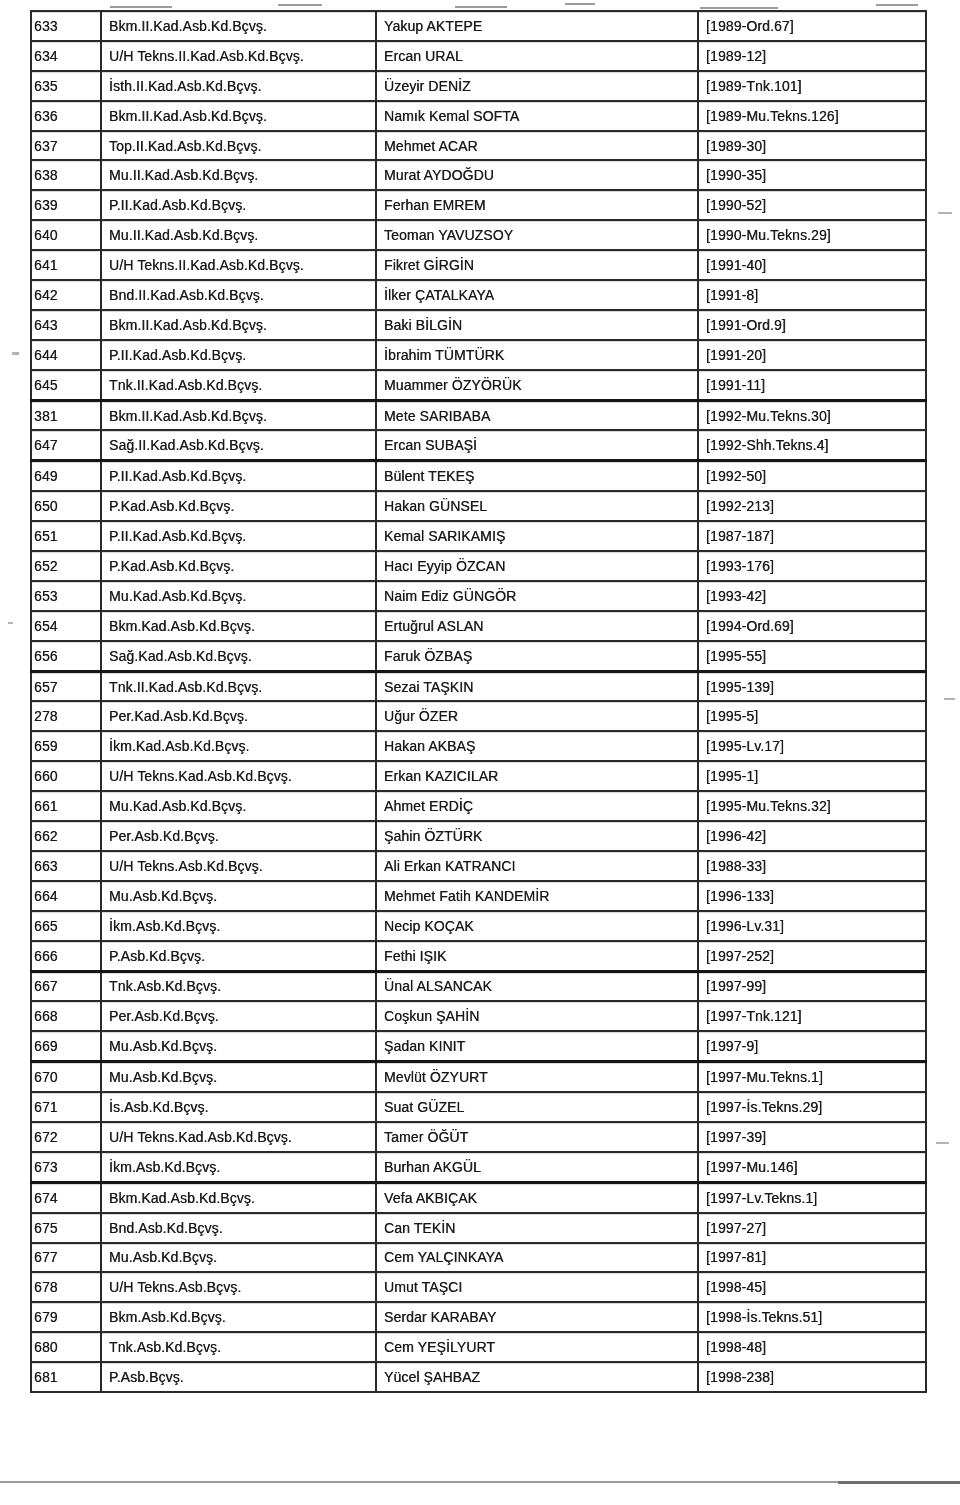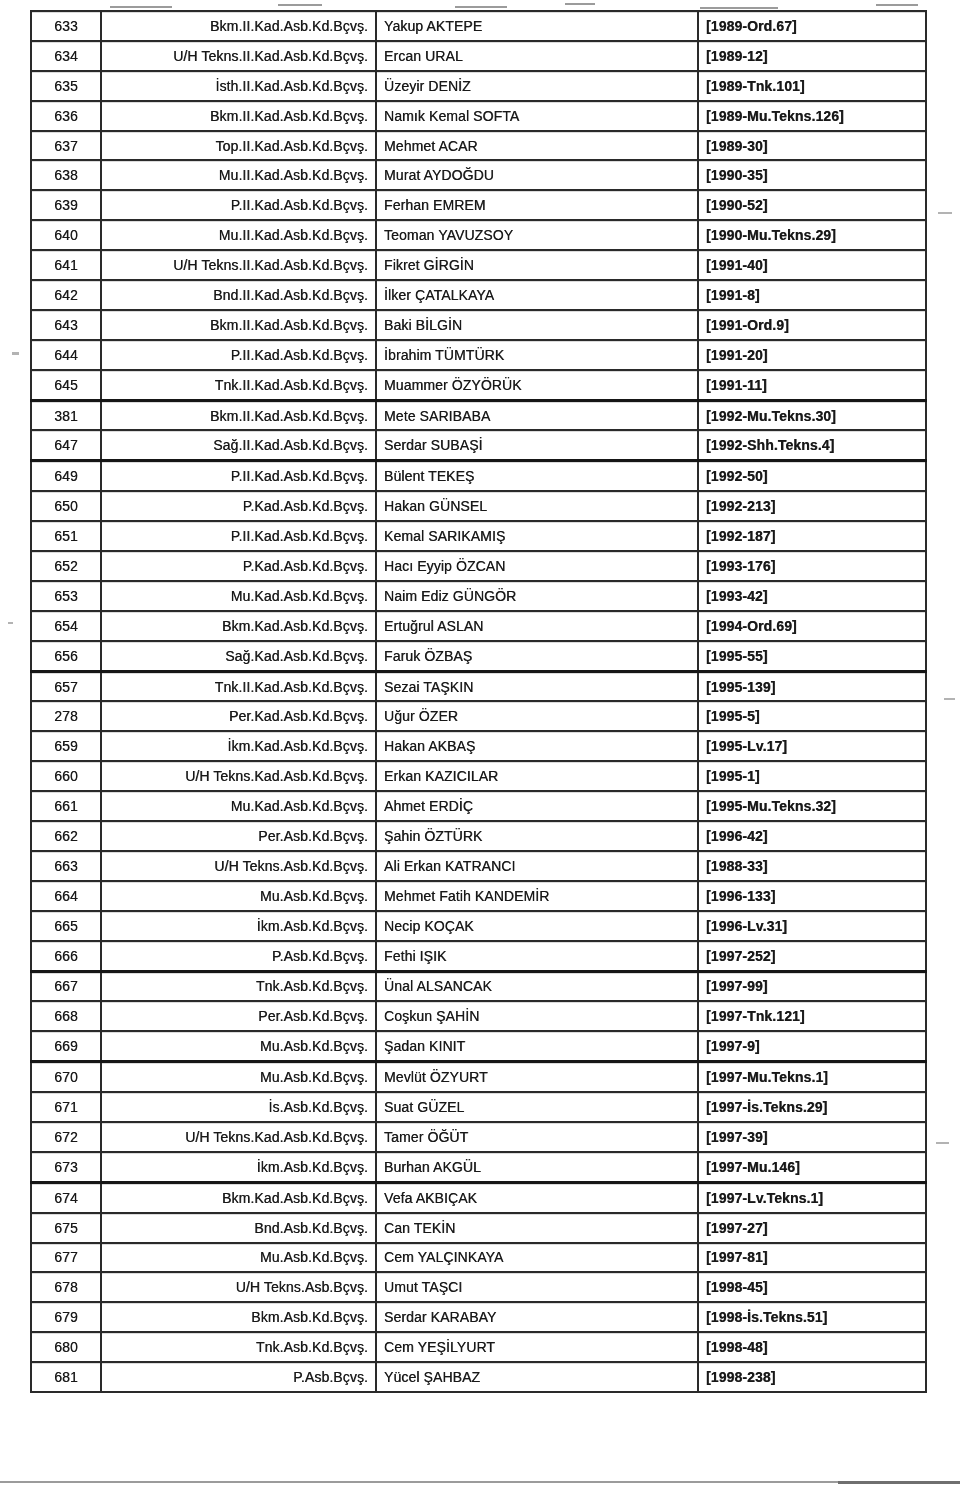--- a/index.html
+++ b/index.html
@@ -32,32 +32,32 @@
     padding: 0 7px;
     font-size: 14px;
     letter-spacing: 0.1px;
     vertical-align: middle;
     white-space: nowrap;
     overflow: hidden;
     
     box-shadow: inset 0 3px 0 -2px rgba(0,0,0,0.14);
     text-shadow: 0.35px 0 0 rgba(20,20,20,0.75);
   }
-  table.doc-table td:first-child { text-align: center; padding: 0 2px; }
+  table.doc-table td:first-child { text-align: left; padding: 0 2px; }
   
   table.doc-table tr:nth-child(14) td,
   table.doc-table tr:nth-child(16) td,
   table.doc-table tr:nth-child(23) td,
   table.doc-table tr:nth-child(33) td,
   table.doc-table tr:nth-child(36) td,
   table.doc-table tr:nth-child(40) td,
   table.doc-table tr:nth-child(47) td { border-top: 3px solid #161616; }
   
-  table.doc-table td:nth-child(2) { border-left-color: #1f1f1f; text-align: right; }
-  table.doc-table td:nth-child(4) { border-left-color: #232323; font-weight: bold; }
+  table.doc-table td:nth-child(2) { border-left-color: #1f1f1f; }
+  table.doc-table td:nth-child(4) { border-left-color: #232323; }
 
   .artifact { position: absolute; background: #9b9b9b; }
   .artifact.dark { background: #6f6f6f; }
   .artifact.speck { opacity: 0.65; background: #8a8a8a; }
 </style>
 </head>
 <body>
 
 <div class="page">
 
@@ -162,40 +162,40 @@
         </tr>
         <tr>
           <td>381</td>
           <td>Bkm.II.Kad.Asb.Kd.Bçvş.</td>
           <td>Mete SARIBABA</td>
           <td>[1992-Mu.Tekns.30]</td>
         </tr>
         <tr>
           <td>647</td>
           <td>Sağ.II.Kad.Asb.Kd.Bçvş.</td>
-          <td>Serdar SUBAŞİ</td>
+          <td>Ercan SUBAŞİ</td>
           <td>[1992-Shh.Tekns.4]</td>
         </tr>
         <tr>
           <td>649</td>
           <td>P.II.Kad.Asb.Kd.Bçvş.</td>
           <td>Bülent TEKEŞ</td>
           <td>[1992-50]</td>
         </tr>
         <tr>
           <td>650</td>
           <td>P.Kad.Asb.Kd.Bçvş.</td>
           <td>Hakan GÜNSEL</td>
           <td>[1992-213]</td>
         </tr>
         <tr>
           <td>651</td>
           <td>P.II.Kad.Asb.Kd.Bçvş.</td>
           <td>Kemal SARIKAMIŞ</td>
-          <td>[1992-187]</td>
+          <td>[1987-187]</td>
         </tr>
         <tr>
           <td>652</td>
           <td>P.Kad.Asb.Kd.Bçvş.</td>
           <td>Hacı Eyyip ÖZCAN</td>
           <td>[1993-176]</td>
         </tr>
         <tr>
           <td>653</td>
           <td>Mu.Kad.Asb.Kd.Bçvş.</td>

